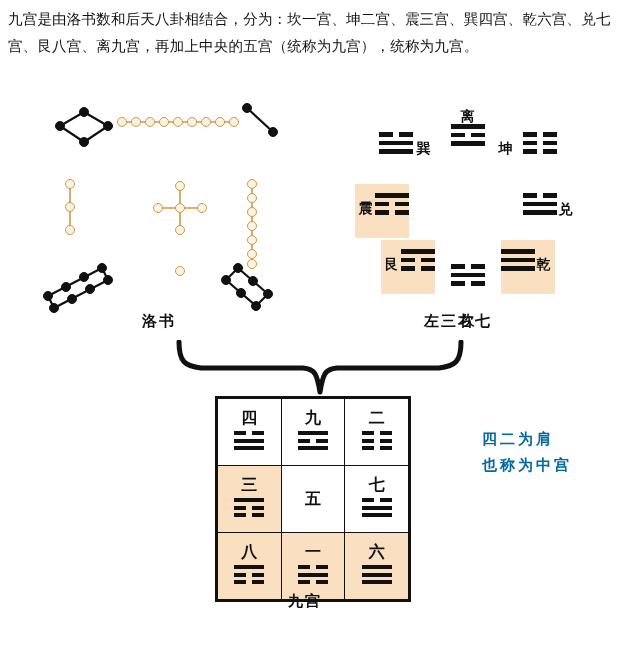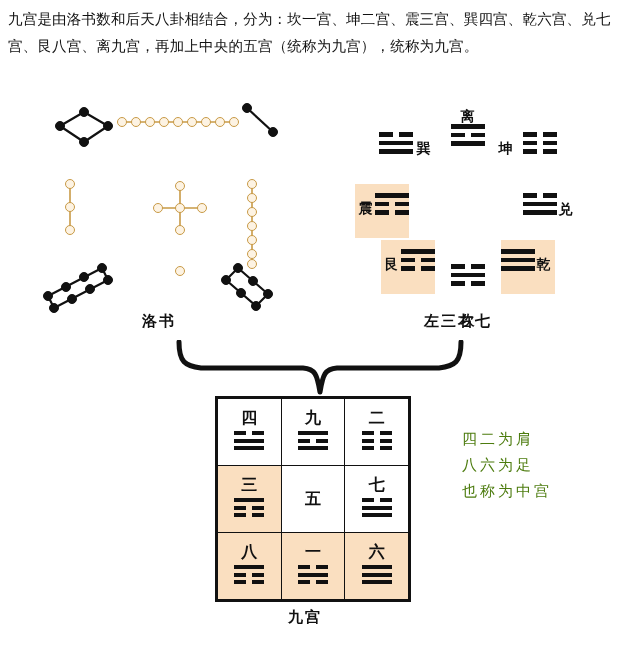--- a/index.html
+++ b/index.html
@@ -152,27 +152,28 @@
   }
   .celllines .line { width: 30px; height: 4px; margin-bottom: 3.5px; }
   .celllines .line .seg { height: 4px; }
   .celllines .line.yang .seg { width: 30px; }
   .celllines .line.yin .seg.l { width: 12px; }
   .celllines .line.yin .seg.r { left: 18px; width: 12px; }
 
   
   #verse {
     position: absolute;
-    left: 462px;
+    left: 482px;
     top: 426px;
     font-size: 15px;
     line-height: 26px;
     letter-spacing: 3px;
-    color: #4d7c0f;
+    color: #0369a1;
     white-space: nowrap;
+    font-weight: bold;
   }
 </style>
 </head>
 <body>
 
 <div id="intro">九宫是由洛书数和后天八卦相结合，分为：坎一宫、坤二宫、震三宫、巽四宫、乾六宫、兑七宫、艮八宫、离九宫，再加上中央的五宫（统称为九宫），统称为九宫。</div>
 
 <div id="luoshu">
   <svg width="260" height="222" style="position:absolute;left:0;top:0;">
     <g stroke="#111" stroke-width="2.2" fill="none">
@@ -552,19 +553,18 @@
                   <span class="seg"></span>
                 </span>
           </span>
         </div>
       </td>
     </tr>
   </tbody>
     </table>
 </div>
 
-<div class="caption" style="left:288px;top:608px;">九宫</div>
+<div class="caption" style="left:288px;top:592px;">九宫</div>
 
 <div id="verse">
   <div>四二为肩</div>
-  <div>八六为足</div>
   <div>也称为中宫</div>
 </div>
 
 </body></html>

